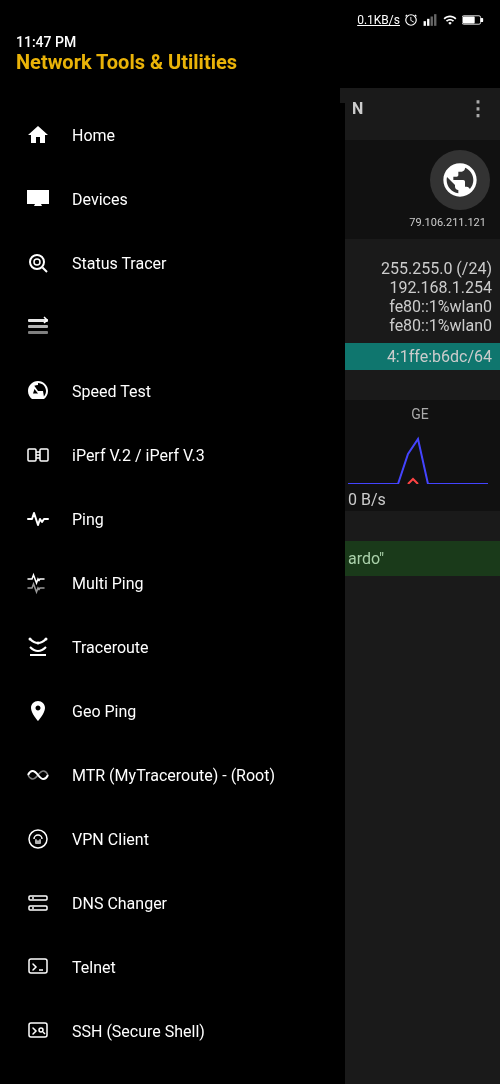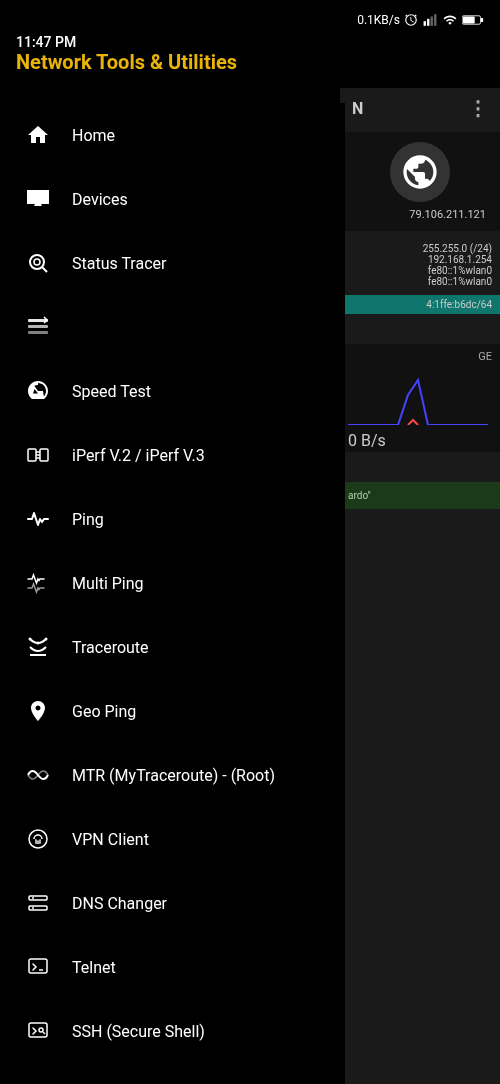--- a/index.html
+++ b/index.html
@@ -33,20 +33,21 @@
       color: #fff;
       margin-top: 44px;
     }
 
     .status-right {
       display: flex;
       align-items: center;
       gap: 4px;
       font-size: 12px;
       color: #fff;
+      text-decoration: underline;
     }
 
     
     .app-header {
       display: flex;
       align-items: center;
       padding: 8px 16px;
       height: 52px;
     }
 
@@ -91,24 +92,24 @@
 
     .bg-dots {
       font-size: 20px;
       color: #aaa;
     }
 
     .bg-globe-section {
       width: 100%;
       display: flex;
       flex-direction: column;
-      align-items: center;
+      align-items: flex-end;
       padding: 10px;
       background: #111;
-      margin: 4px;
+      margin: 12px;
     }
 
     .globe-icon {
       width: 60px;
       height: 60px;
       border-radius: 50%;
       background: #333;
       display: flex;
       align-items: center;
       justify-content: center;
@@ -123,29 +124,29 @@
       padding-right: 4px;
     }
 
     .bg-network-info {
       background: #1a1a1a;
       width: 100%;
       padding: 8px;
     }
 
     .bg-text {
-      font-size: 10px;
+      font-size: 16px;
       color: #ccc;
       text-align: right;
     }
 
     .chart-label {
-      font-size: 11px;
+      font-size: 14px;
       color: #aaa;
-      text-align: right;
+      text-align: center;
     }
 
     .bg-green-section {
       width: 100%;
       background: #1a3a1a;
       padding: 8px;
       margin-top: 10px;
     }
 
     

